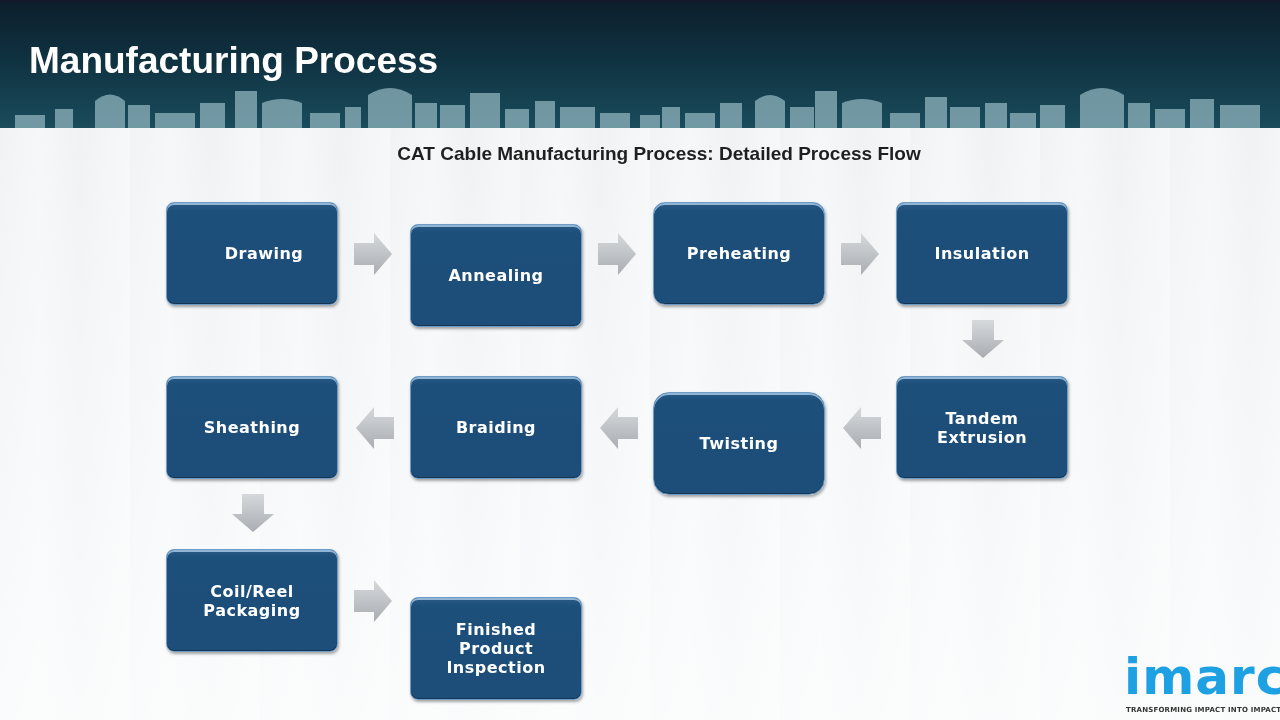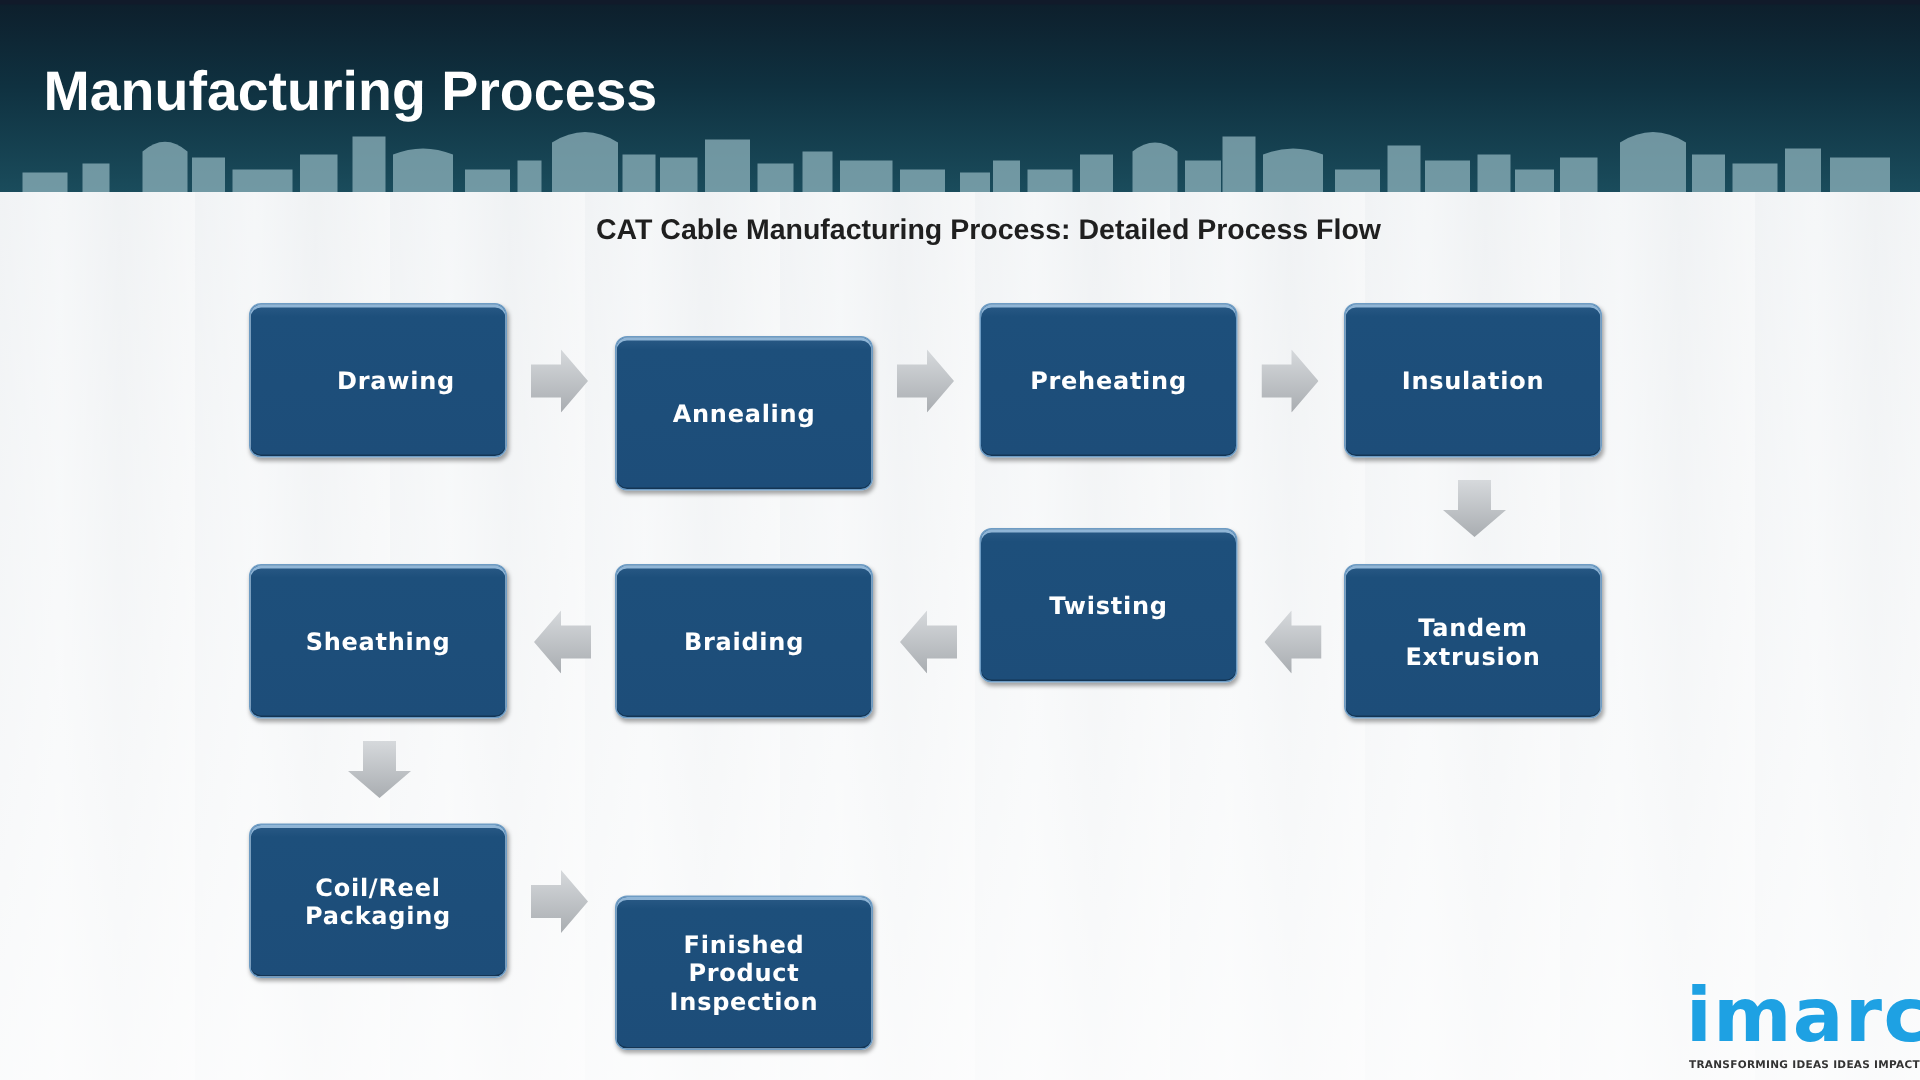--- a/index.html
+++ b/index.html
@@ -71,32 +71,32 @@
 <div class="bg"></div>
 
 <div class="subtitle">CAT Cable Manufacturing Process: Detailed Process Flow</div>
 
 <div class="box" style="left:166px;top:202px;padding-left:30px;">
     <span>Drawing</span>
   </div>
 <div class="box" style="left:410px;top:202px;margin-top:22px;">
     <span>Annealing</span>
   </div>
-<div class="box" style="left:653px;top:202px;">
+<div class="box" style="left:653px;top:202px;border-radius:12px;">
     <span>Preheating</span>
   </div>
 <div class="box" style="left:896px;top:202px;">
     <span>Insulation</span>
   </div>
 
 <div class="box" style="left:896px;top:376px;">
     <span>Tandem
 Extrusion</span>
   </div>
-<div class="box" style="left:653px;top:352px;">
+<div class="box" style="left:653px;top:392px;border-radius:16px;">
     <span>Twisting</span>
   </div>
 <div class="box" style="left:410px;top:376px;">
     <span>Braiding</span>
   </div>
 <div class="box" style="left:166px;top:376px;">
     <span>Sheathing</span>
   </div>
 
 <div class="box" style="left:166px;top:549px;">
@@ -142,14 +142,14 @@
 <svg class="arrow" style="left:232px;top:494px;" width="42" height="38">
     <path d="M10 0 H32 V20 H42 L21 38 L0 20 H10 Z" fill="url(#ga)"></path>
   </svg>
 
 <svg class="arrow" style="left:354px;top:580px;" width="38" height="42">
     <path d="M0 10 H20 V0 L38 21 L20 42 V32 H0 Z" fill="url(#ga)"></path>
   </svg>
 
 <div class="logo">
   <div class="word">imarc</div>
-  <div class="tag">TRANSFORMING IDEAS IDEAS IMPACT</div>
+  <div class="tag">TRANSFORMING IMPACT INTO IMPACT</div>
 </div>
 
 </body></html>

